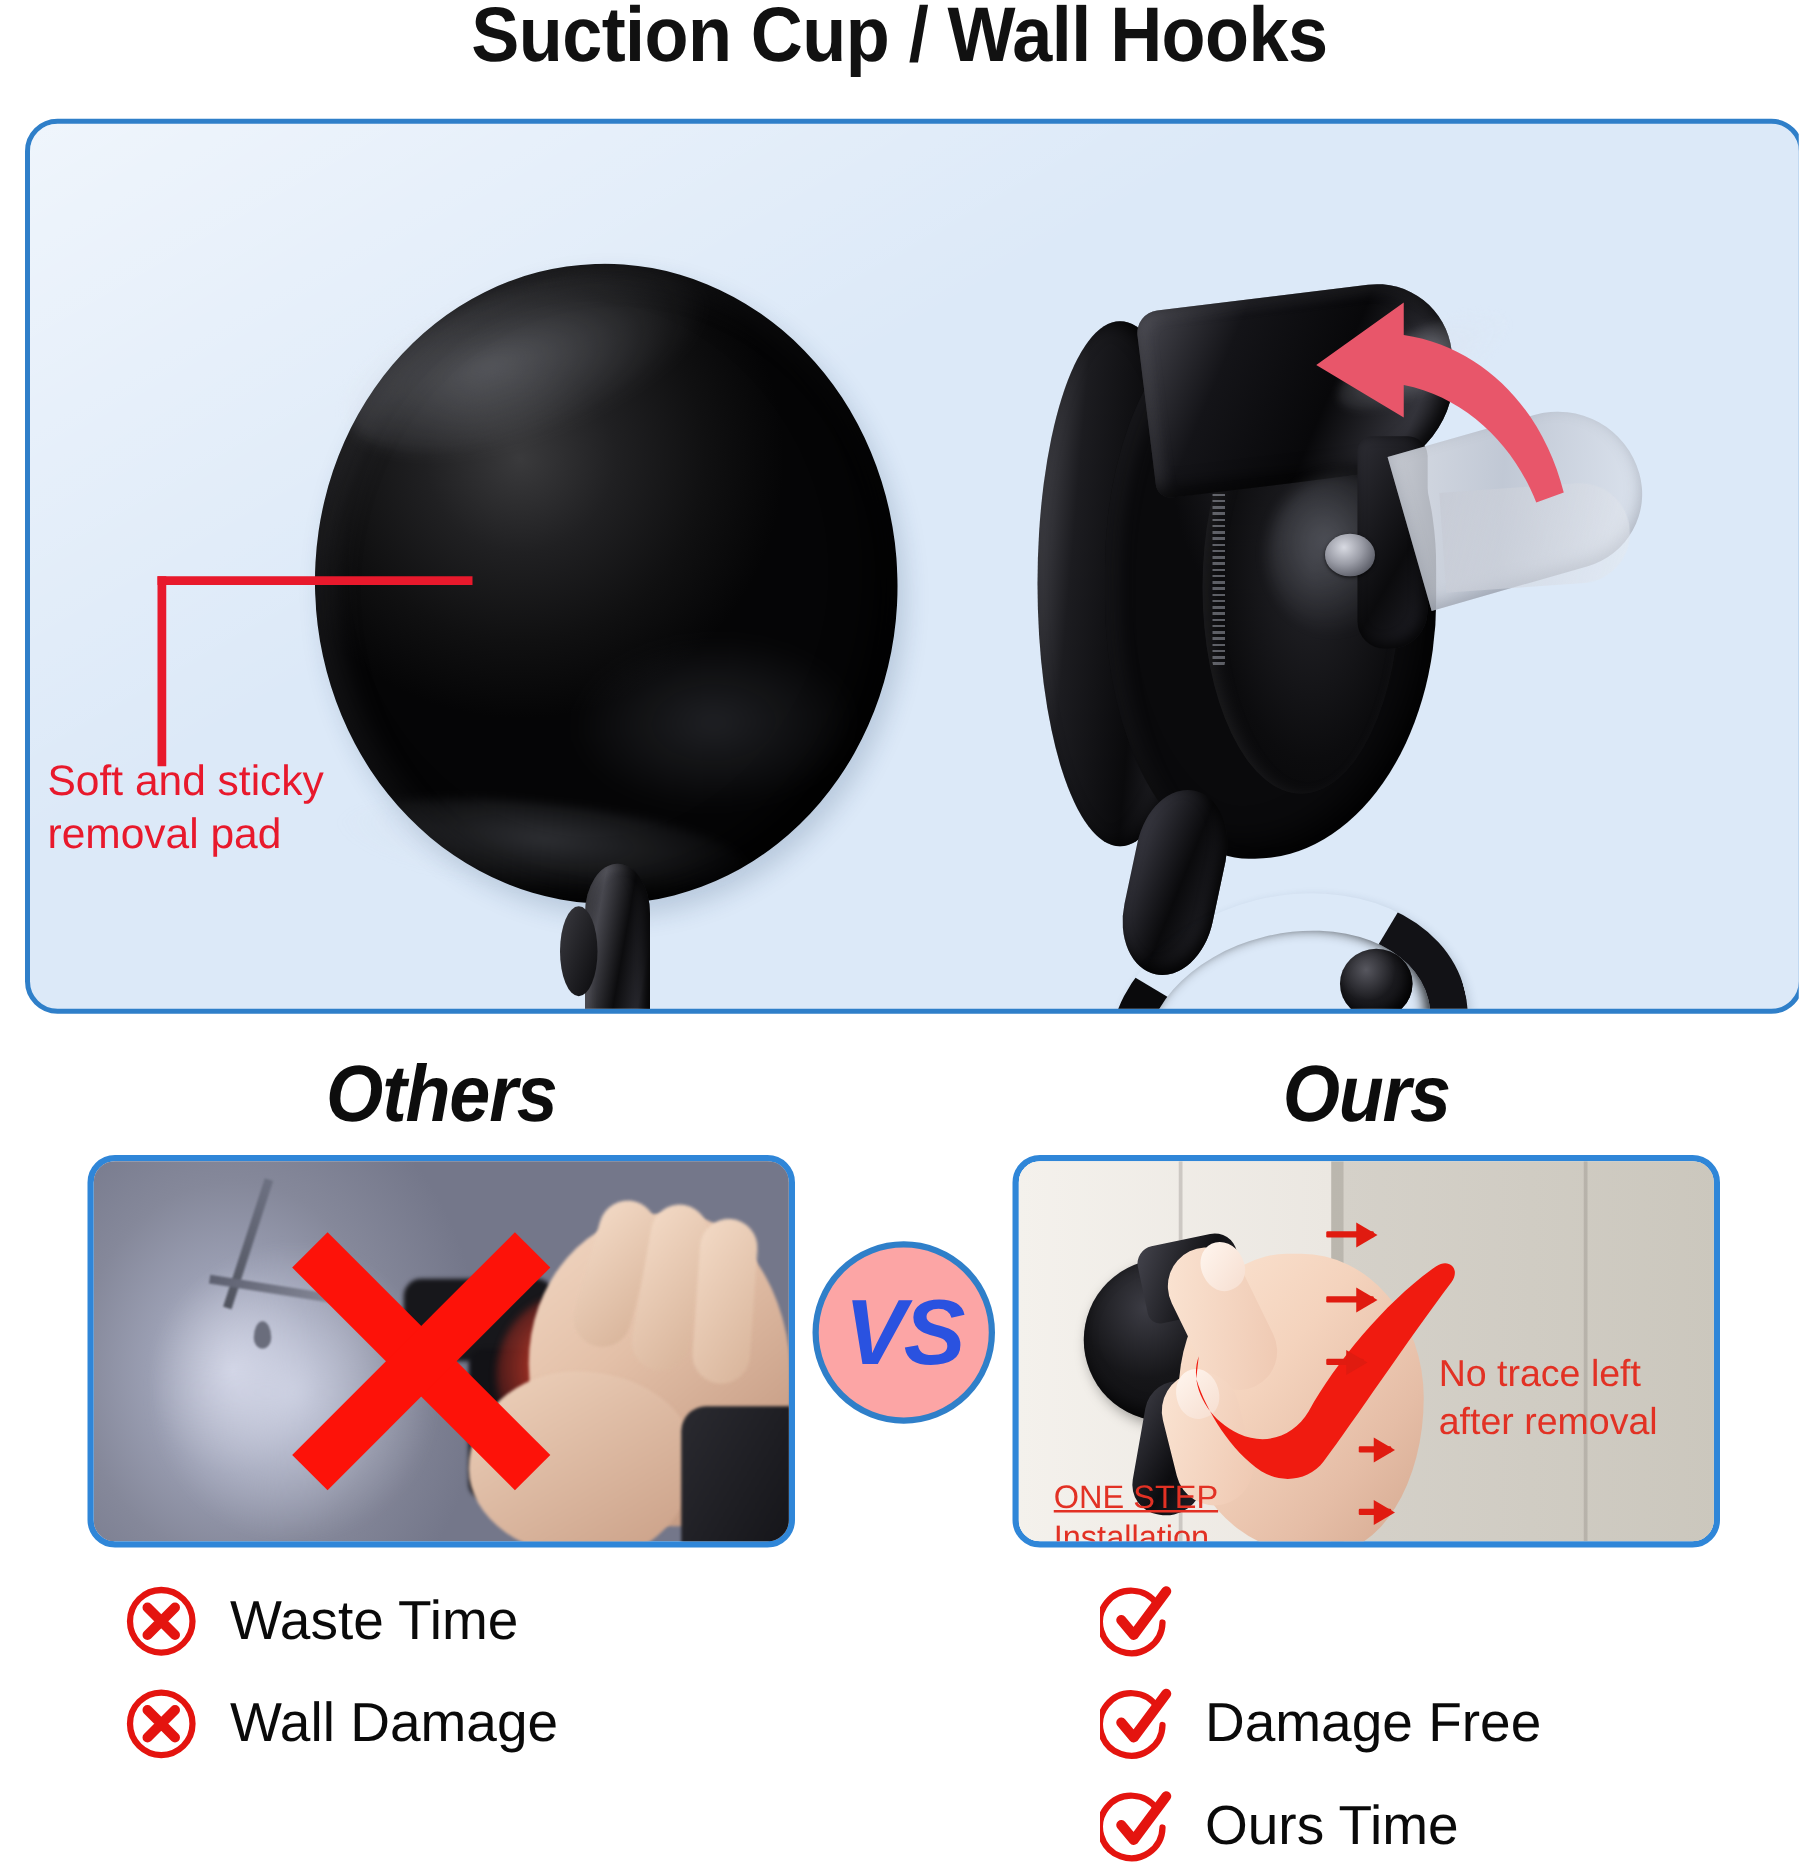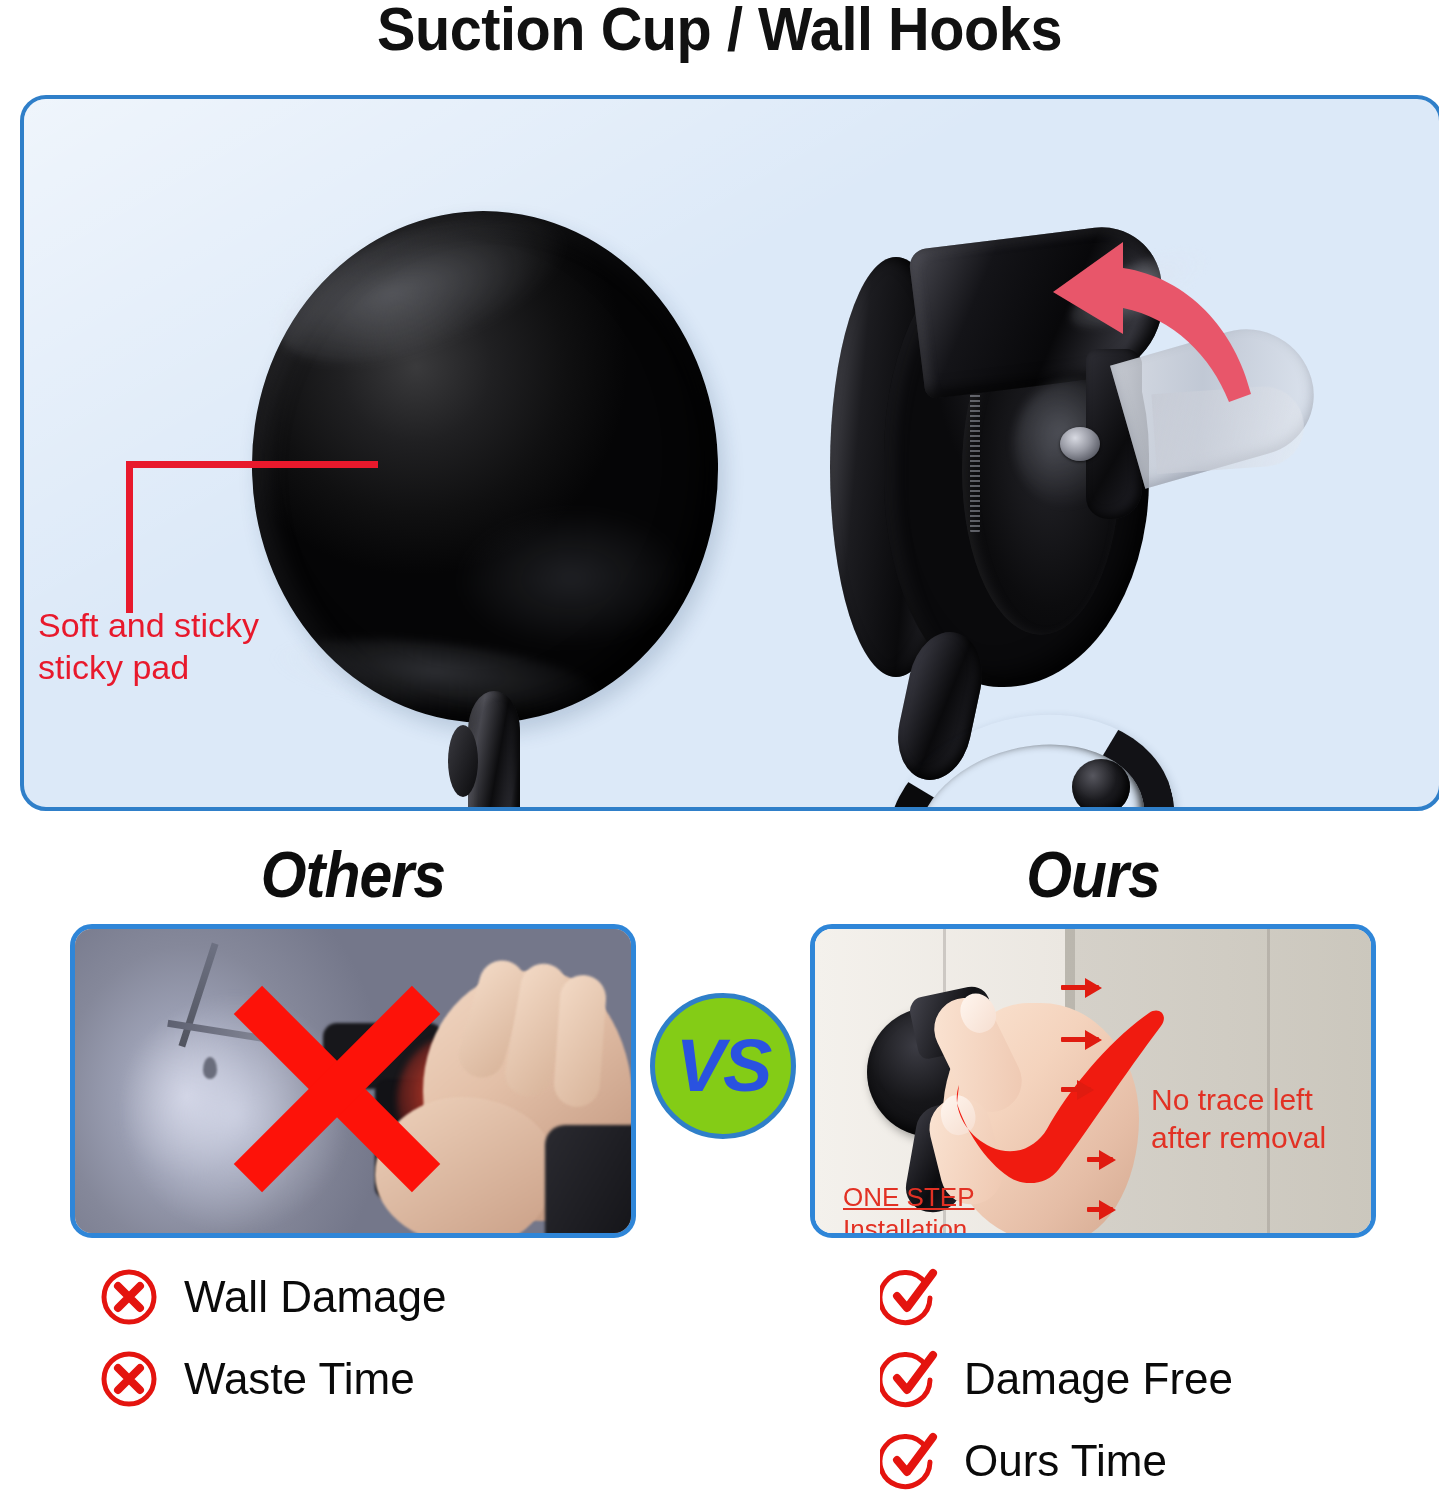--- a/index.html
+++ b/index.html
@@ -337,21 +337,21 @@
   }
   .ou-label{
     position:absolute;color:#e23124;font-size:26px;line-height:32px;font-weight:400;
   }
   .ou-label.right{font-size:30px;line-height:38px;}
 
   
   #vs-badge{
     left:650px;top:993px;width:146px;height:146px;
     border:5px solid #2f7fc9;border-radius:50%;
-    box-sizing:border-box;background:#84cc16;
+    box-sizing:border-box;background:#fca5a5;
     display:flex;align-items:center;justify-content:center;
   }
   #vs-text{
     font-weight:700;font-style:italic;font-size:74px;line-height:74px;
     color:#2a52e0;letter-spacing:-2px;
   }
 
   
   .bullet-list{top:1258px;width:600px;}
   #list-others{left:100px;}
@@ -387,21 +387,21 @@
 
     </div>
   </div>
 
   <div class="abs" id="callout-line">
     <div class="horiz"></div>
     <div class="vert"></div>
   </div>
   <div class="abs" id="callout-text">
     <div>Soft and sticky</div>
-    <div>sticky pad</div>
+    <div>removal pad</div>
   </div>
 
   <div class="abs" id="side-view">
     <div class="cup-back"></div>
     <div class="cup-body">
       <div class="cup-hollow"></div>
       <div class="cup-ridge"></div>
     </div>
     <div class="lever-arm">
       <div class="lever-gloss"></div>
@@ -503,31 +503,31 @@
 <div class="abs bullet-list" id="list-others">
 
 
   <div class="bullet-row">
     <span class="bullet-icon">
       <svg width="58" height="58" viewBox="0 0 58 58">
         <circle cx="29" cy="29" r="25" fill="none" stroke="#e4140f" stroke-width="5"></circle>
         <path d="M18 18 L40 40 M40 18 L18 40" stroke="#e4140f" stroke-width="8" stroke-linecap="round"></path>
       </svg>
     </span>
-    <span class="bullet-label">Wall Damage</span>
+    <span class="bullet-label">Waste Time</span>
   </div>
 
   <div class="bullet-row">
     <span class="bullet-icon">
       <svg width="58" height="58" viewBox="0 0 58 58">
         <circle cx="29" cy="29" r="25" fill="none" stroke="#e4140f" stroke-width="5"></circle>
         <path d="M18 18 L40 40 M40 18 L18 40" stroke="#e4140f" stroke-width="8" stroke-linecap="round"></path>
       </svg>
     </span>
-    <span class="bullet-label">Waste Time</span>
+    <span class="bullet-label">Wall Damage</span>
   </div>
 
 </div>
 
 <div class="abs bullet-list" id="list-ours">
 
   <div class="bullet-row">
     <span class="bullet-icon">
       <svg width="58" height="58" viewBox="0 0 58 58">
         <path d="M46 16 A25 25 0 1 0 50 30" fill="none" stroke="#e4140f" stroke-width="5" stroke-linecap="round"></path>

